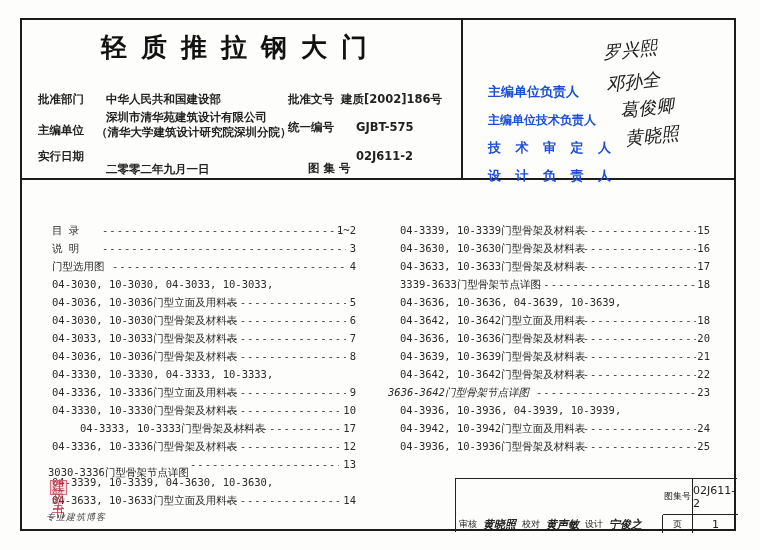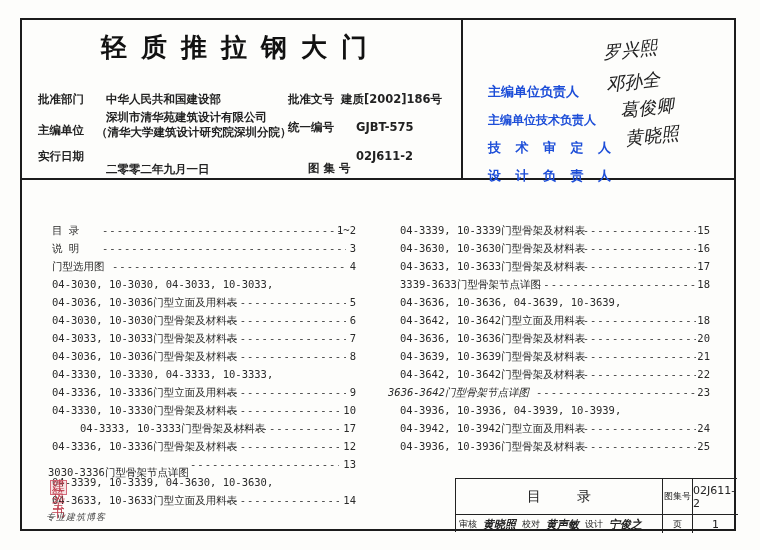--- a/index.html
+++ b/index.html
@@ -171,21 +171,20 @@
   <div class="toc-item" style="left:400px;top:422px;">04-3942, 10-3942门型立面及用料表</div>
   <div class="toc-leader" style="left:568px;top:422px;width:128px;">--------------------------------</div>
   <div class="toc-page" style="left:680px;top:422px;">24</div>
 
   <div class="toc-item" style="left:400px;top:440px;">04-3936, 10-3936门型骨架及材料表</div>
   <div class="toc-leader" style="left:568px;top:440px;width:128px;">--------------------------------</div>
   <div class="toc-page" style="left:680px;top:440px;">25</div>
 </div>
 
 <div class="tb">
-  <div class="tb-cell tb-title">目录</div>
   <div class="tb-cell tb-lbl1">图集号</div>
   <div class="tb-cell tb-val1">02J611-2</div>
   <div class="tb-cell tb-sign">
     <span class="sign-part">审核</span>
     <span class="sign-part sign-name">黄晓照</span>
     <span class="sign-part">校对</span>
     <span class="sign-part sign-name">黄声敏</span>
     <span class="sign-part">设计</span>
     <span class="sign-part sign-name">宁俊之</span>
   </div>

